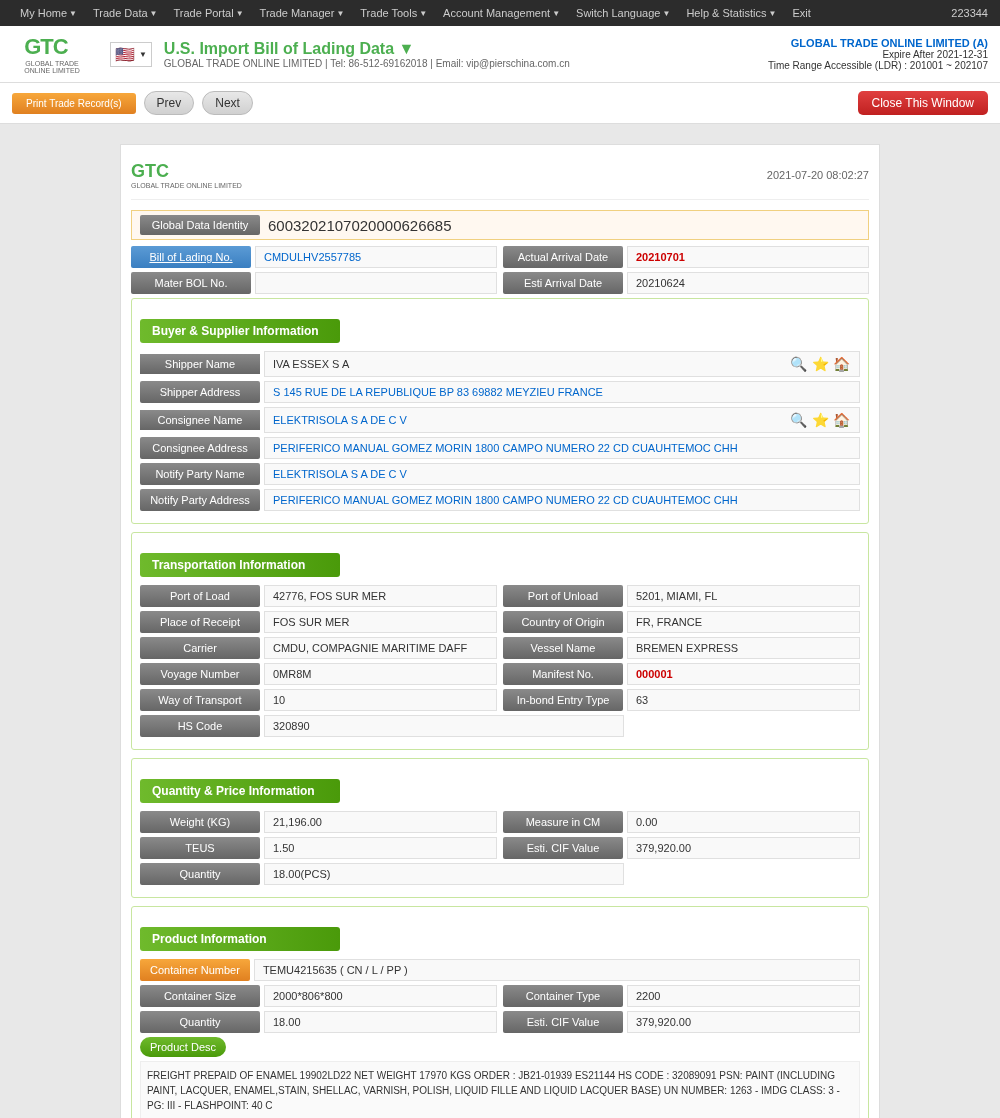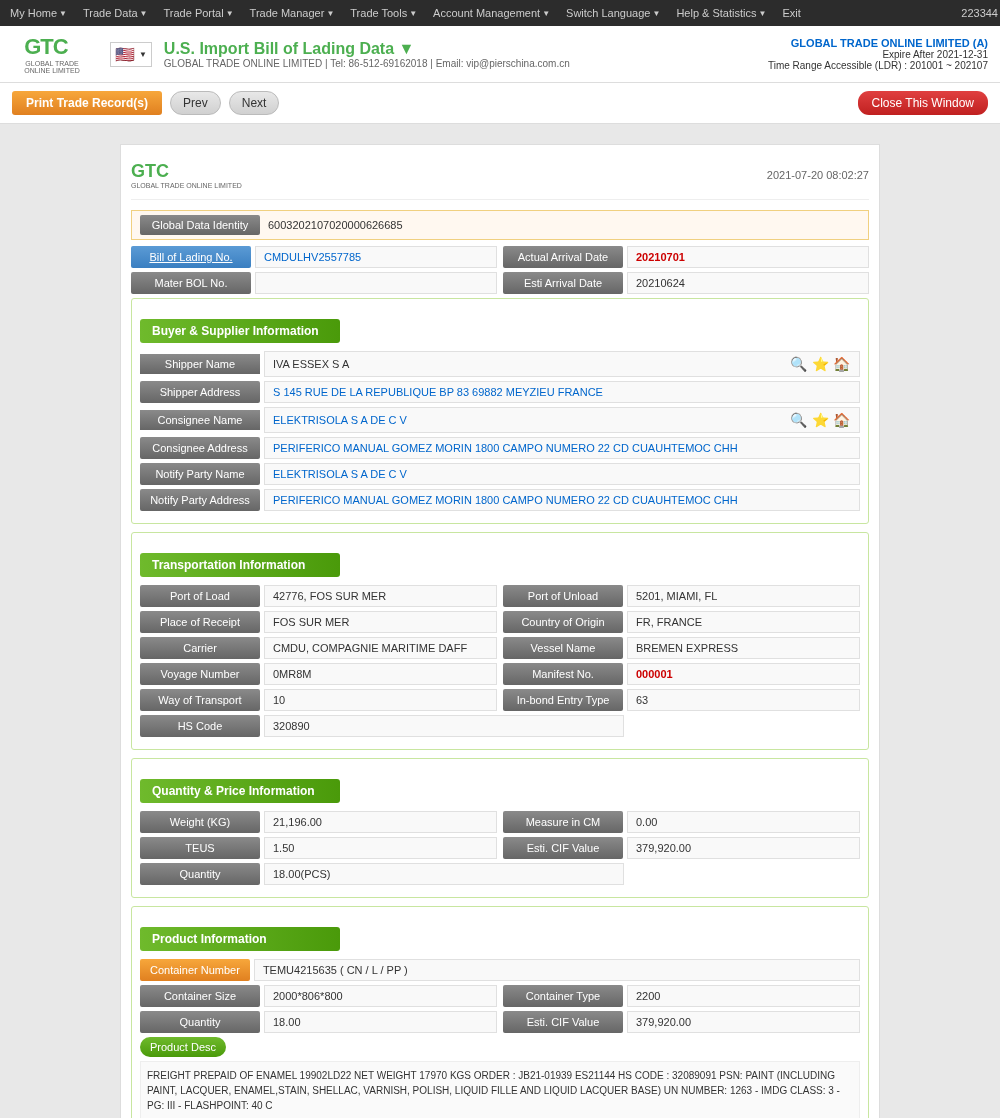--- a/index.html
+++ b/index.html
@@ -4,21 +4,21 @@
   <style>
     * { box-sizing: border-box; margin: 0; padding: 0; }
     body { font-family: Arial, sans-serif; font-size: 12px; background: #f0f0f0; color: #333; }
 
     
     .top-nav {
       background: #2c2c2c;
       color: #ccc;
       display: flex;
       align-items: center;
-      padding: 0 2px;
+      padding: 0 12px;
       height: 26px;
       font-size: 11px;
     }
     .top-nav-item {
       padding: 0 8px;
       cursor: pointer;
       display: flex;
       align-items: center;
       gap: 2px;
       color: #ccc;
@@ -65,43 +65,42 @@
       display: flex;
       align-items: center;
       border-bottom: 1px solid #ddd;
     }
     .btn-print {
       background: linear-gradient(to bottom, #f7a73b, #e08020);
       color: #fff;
       border: none;
       padding: 5px 14px;
       cursor: pointer;
-      font-size: 12px;
+      font-size: 10px;
       border-radius: 3px;
-      font-weight: bold;
     }
     .btn-nav {
       background: linear-gradient(to bottom, #e8e8e8, #d0d0d0);
       color: #333;
       border: 1px solid #bbb;
       padding: 4px 12px;
       cursor: pointer;
       font-size: 12px;
       margin-left: 8px;
       border-radius: 12px;
     }
     .btn-close {
       background: linear-gradient(to bottom, #e04040, #c02020);
       color: #fff;
       border: none;
       padding: 5px 14px;
       cursor: pointer;
       font-size: 12px;
       margin-left: auto;
-      border-radius: 11px;
+      border-radius: 5px;
     }
 
     
     .main-content {
       background: #fff;
       margin: 10px auto;
       width: 760px;
       padding: 10px;
       border: 1px solid #ddd;
     }
@@ -212,21 +211,21 @@
     .gdi-label {
       background: linear-gradient(to bottom, #8a8a8a, #666);
       color: #fff;
       padding: 4px 8px;
       font-size: 11px;
       min-width: 120px;
       text-align: center;
       border-radius: 2px;
     }
     .gdi-value {
-      font-size: 11px;
+      font-size: 15px;
       color: #333;
     }
 
     
     .btn-container {
       background: linear-gradient(to bottom, #f7a73b, #e08020);
       color: #fff;
       border: none;
       padding: 4px 10px;
       cursor: pointer;

